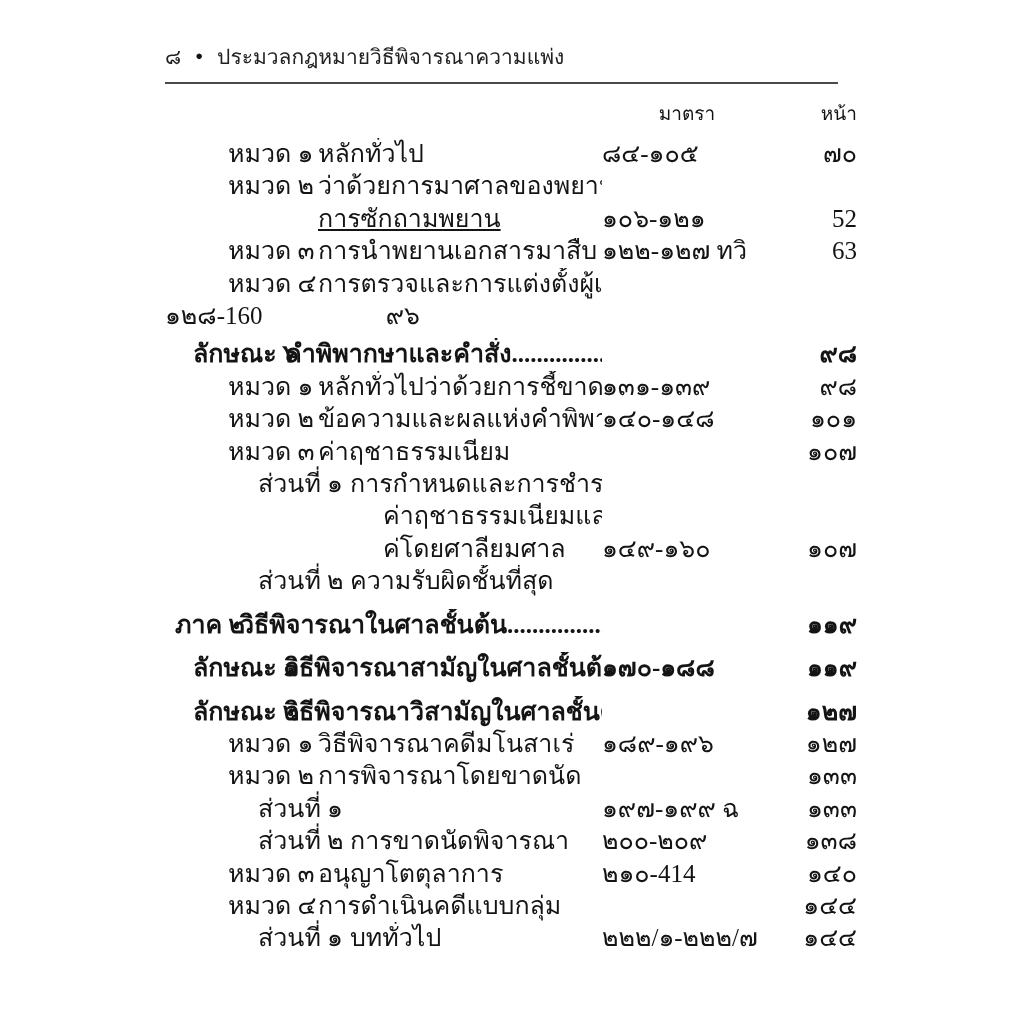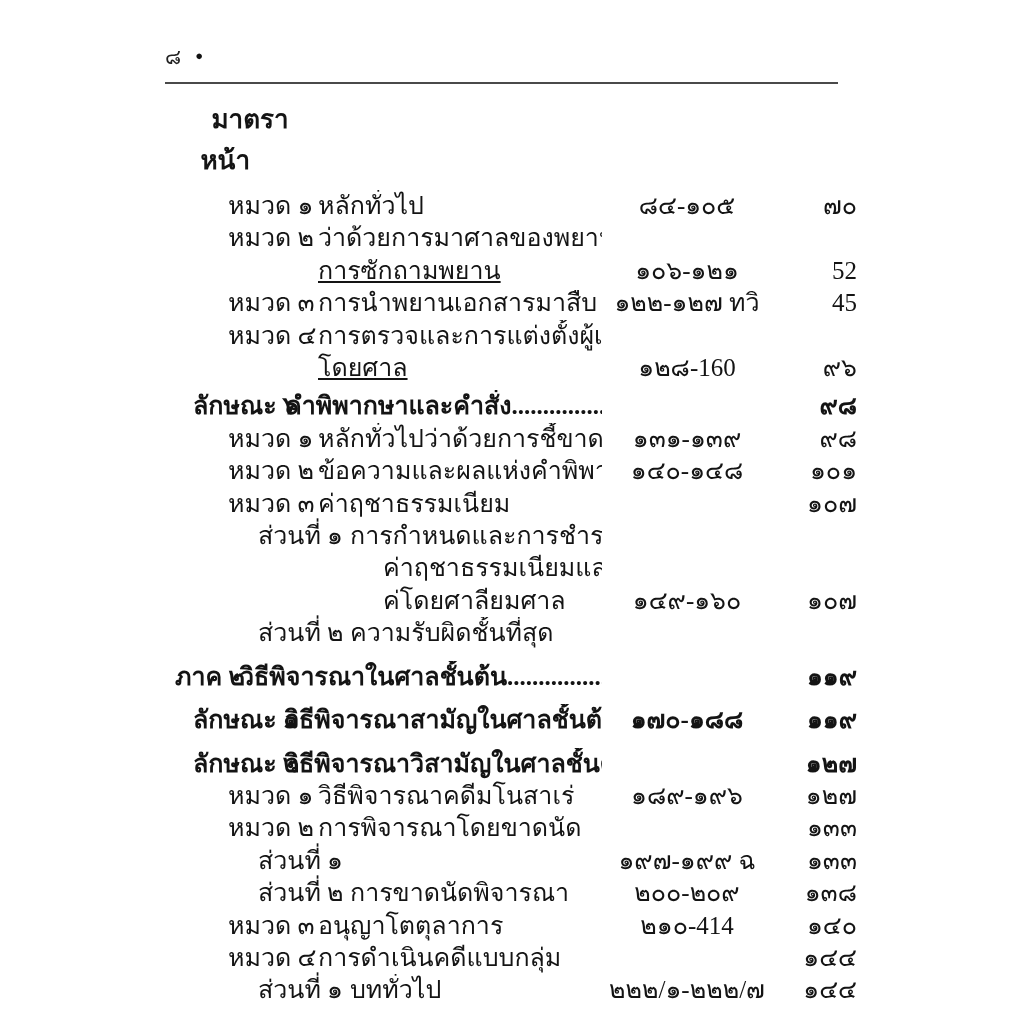--- a/index.html
+++ b/index.html
@@ -39,39 +39,38 @@
   
   .content{
     position:absolute;
     left:165px;
     top:98px;
     width:692px;
   }
   .colhead{
     display:flex;
     align-items:baseline;
-    font-weight:bold;
-    font-size:26px;
+    font-weight:normal;
+    font-size:19px;
     margin-bottom:10px;
-    flex-direction:column;
   }
   .colhead .sp{flex:1;}
   .colhead .m{width:170px;text-align:center;flex:none;}
   .colhead .p{width:85px;text-align:right;flex:none;}
   
   .row{
     display:flex;
     align-items:baseline;
     font-size:25px;
     line-height:32.4px;
   }
   .row .left{flex:1;display:flex;min-width:0;}
   .row .label{flex:none;white-space:nowrap;}
   .row .title{white-space:nowrap;overflow:hidden;}
-  .row .matra{width:170px;text-align:center;flex:none;white-space:nowrap;}
+  .row .matra{width:170px;text-align:left;flex:none;white-space:nowrap;}
   .row .pg{width:85px;text-align:right;flex:none;white-space:nowrap;}
   .row.bold{font-weight:bold;}
   .row.gap{margin-top:11px;}
   .row.gap-sm{margin-top:6px;}
   
   .lvl-pak .left{padding-left:10px;text-align:center;}
   .lvl-pak .label{width:65px;}
   .lvl-laksana .left{padding-left:28px;}
   .lvl-laksana .label{width:92px;}
   .lvl-muad .left{padding-left:63px;}
@@ -82,20 +81,21 @@
   .lvl-cont-suan .left{padding-left:218px;}
 </style>
 </head>
 <body>
 
 <div class="page">
 
   <div class="running-head">
     <span class="folio">๘</span>
     <span class="bullet">●</span>
+    <span class="rh-title">ประมวลกฎหมายวิธีพิจารณาความแพ่ง</span>
   </div>
 
   <div class="content">
     <div class="colhead">
       <span class="sp"></span>
       <span class="m">มาตรา</span>
       <span class="p">หน้า</span>
     </div>
     <div>
         <div class="row lvl-muad">
@@ -120,34 +120,31 @@
           </div>
           <div class="matra">๑๐๖-๑๒๑</div>
           <div class="pg">52</div>
         </div>
         <div class="row lvl-muad">
           <div class="left">
             <span class="label">หมวด ๓</span>
             <span class="title">การนำพยานเอกสารมาสืบ</span>
           </div>
           <div class="matra">๑๒๒-๑๒๗ ทวิ</div>
-          <div class="pg">45</div>
+          <div class="pg">63</div>
         </div>
         <div class="row lvl-muad">
           <div class="left">
             <span class="label">หมวด ๔</span>
             <span class="title">การตรวจและการแต่งตั้งผู้เชี่ยวชาญ</span>
           </div>
           <div class="matra"></div>
           <div class="pg"></div>
         </div>
         <div class="row lvl-cont-muad">
-          <div class="left">
-            <span class="title">โดยศาล</span>
-          </div>
           <div class="matra">๑๒๘-160</div>
           <div class="pg">๙๖</div>
         </div>
         <div class="row lvl-laksana bold gap-sm">
           <div class="left">
             <span class="label">ลักษณะ ๖</span>
             <span class="title">คำพิพากษาและคำสั่ง.........................</span>
           </div>
           <div class="matra"></div>
           <div class="pg">๙๘</div>

